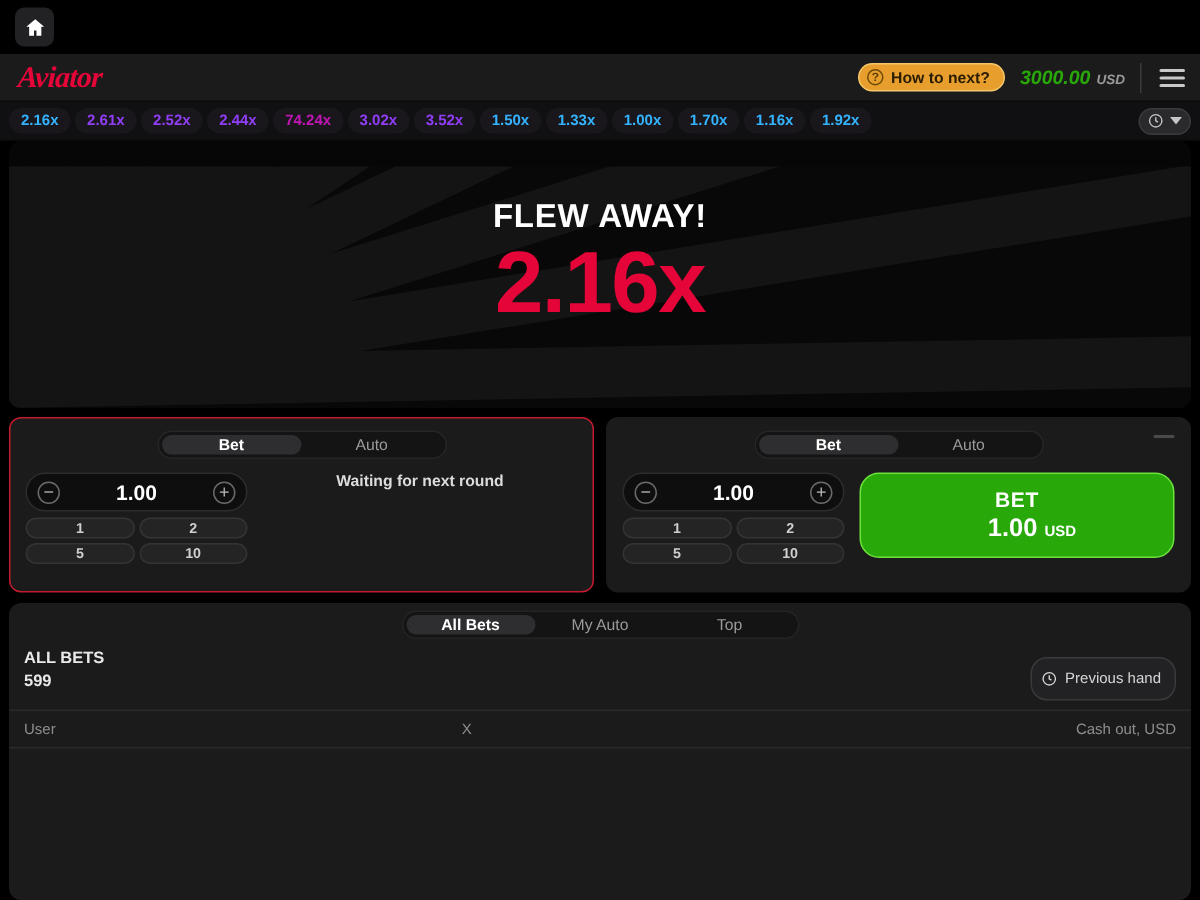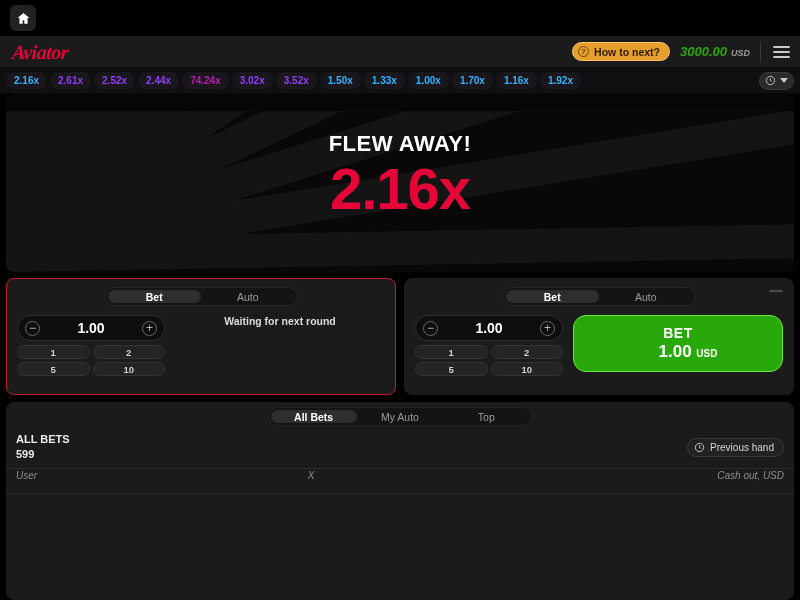--- a/index.html
+++ b/index.html
@@ -154,27 +154,27 @@
   .tabs button{
     flex:1; height:100%; border:0; background:transparent; border-radius:10px;
     color:#9b9b9b; font-size:10.5px; cursor:pointer; font-family:inherit;
   }
   .tabs button.active{ background:#2e2e30; color:#fff; font-weight:bold; }
   .allbets-row{ display:flex; align-items:flex-start; padding:6px 10px 0 10px; }
   .allbets-title{ font-size:11px; font-weight:bold; color:#e9e9e9; line-height:1.35; }
   .allbets-count{ font-size:11px; font-weight:bold; color:#e9e9e9; line-height:1.35; }
   .prev-hand{
     margin-left:auto; margin-top:6px; display:flex; align-items:center; gap:5px;
-    background:#222224; border:1px solid #3a3a3c; border-radius:11px; height:19px;
+    background:#222224; border:1px solid #3a3a3c; border-radius:11px; height:29px;
     padding:0 9px 0 6px; color:#d6d6d6; font-size:10px; cursor:pointer; white-space:nowrap;
   }
   .prev-hand svg{ width:11px; height:11px; display:block; }
   .thead{
-    display:flex; align-items:flex-end; padding:12px 10px; height:22px; margin-top:6px;
-    border-top:1px solid #2a2a2a; border-bottom:1px solid #2a2a2a; color:#8e8e8e; font-size:10px;font-style:italic;
+    display:flex; align-items:center; padding:12px 10px; height:22px; margin-top:6px;
+    border-top:1px solid #2a2a2a; border-bottom:1px solid #2a2a2a; color:#8e8e8e; font-size:10px;
   }
   .th-user{ width:38%; }
   .th-bet{ width:24%; }
   .th-x{ flex:1; }
   .th-cash{ text-align:right; }
   .tbody{ height:80px; }
 </style>
 </head>
 <body>
 

